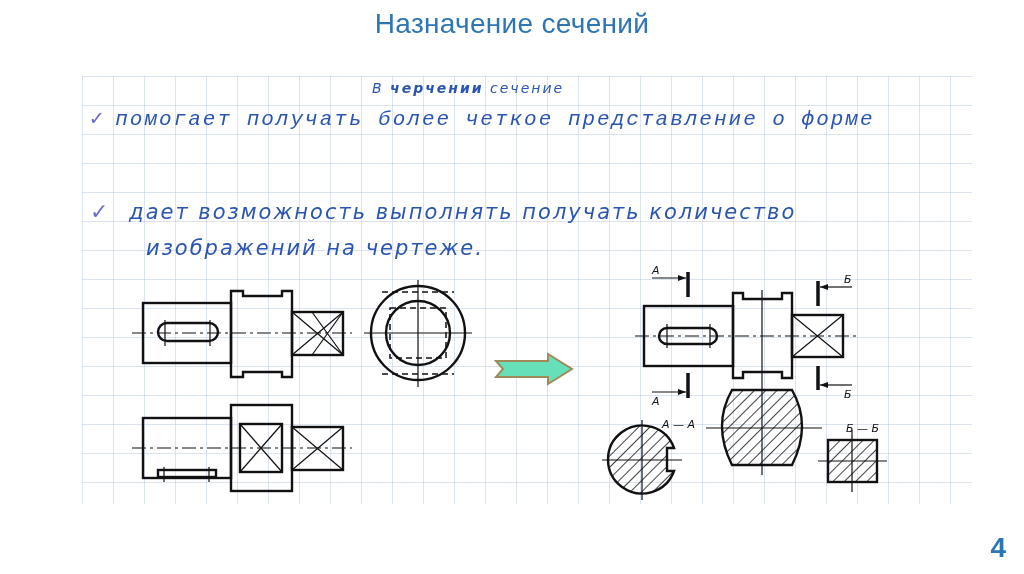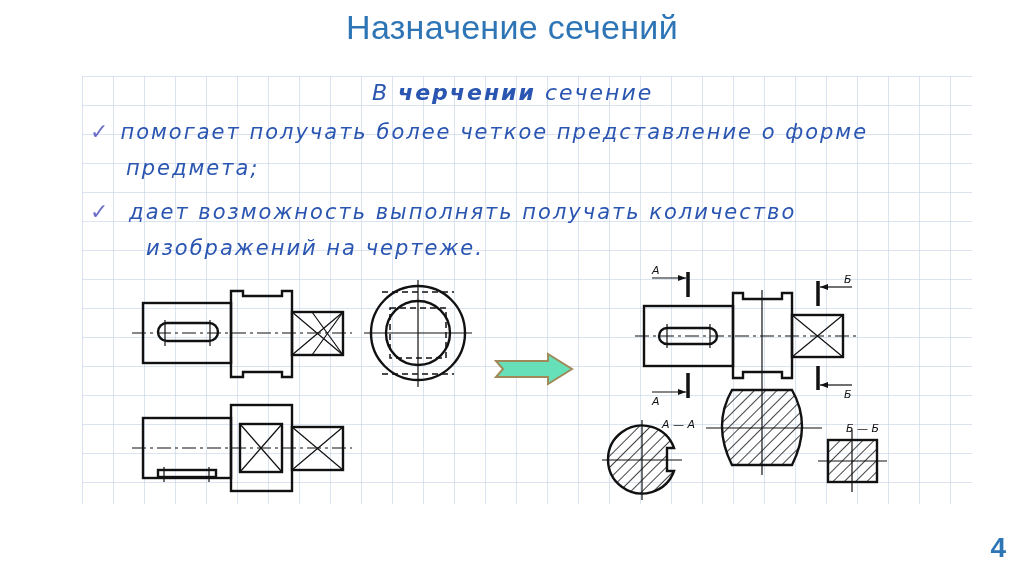--- a/index.html
+++ b/index.html
@@ -1,43 +1,42 @@
 <!DOCTYPE html>
 <html><head>
 <meta charset="utf-8">
 <style>
   html, body { margin:0; padding:0; }
   body { width:1024px; height:574px; background:#ffffff; position:relative; overflow:hidden; font-family:"Liberation Sans", sans-serif; }
-  .title { position:absolute; left:0; width:1024px; top:8px; text-align:center; font-size:34px; color:#2e75b6; font-family:"Liberation Sans", sans-serif; letter-spacing:0.3px; }
+  .title { position:absolute; left:0; width:1024px; top:8px; text-align:center; font-size:28px; color:#2e75b6; font-family:"Liberation Sans", sans-serif; letter-spacing:0.3px; }
   .grid { position:absolute; left:82px; top:76px; width:890px; height:428px;
     background-image:
       repeating-linear-gradient(to right, rgba(190,205,230,0.55) 0 1px, transparent 1px 31px),
       repeating-linear-gradient(to bottom, rgba(190,205,230,0.55) 0 1px, transparent 1px 29px);
   }
   .text-block { position:absolute; left:90px; top:78px; width:880px; color:#2a55b0; font-family:"DejaVu Sans", sans-serif; font-style:italic; }
-  .heading-line { position:absolute; top:2px; left:282px; font-size:22px; letter-spacing:2px; font-weight:300; }
+  .heading-line { position:absolute; top:2px; left:282px; font-size:14px; letter-spacing:2px; font-weight:300; }
   .heading-line b { font-weight:700; }
   .bullet { position:absolute; left:0; font-size:21px; letter-spacing:2px; line-height:36px; }
   .check { color:#6a6ec8; font-style:normal; font-size:22px; margin-right:10px; }
   .drawing { position:absolute; }
   .slide-number { position:absolute; right:18px; bottom:10px; font-size:28px; font-weight:700; color:#2e75b6; }
 </style>
 </head>
 <body>
 
 <div class="grid"></div>
 
 <div class="title">Назначение сечений</div>
 
 <div class="text-block">
   <div class="heading-line"><span>В </span><b>черчении</b><span>  сечение</span></div>
 
-  <div class="bullet" style="top:36px;">
+  <div class="bullet" style="top:24px;font-family:Liberation Mono, monospace;">
     <span class="check">✓</span><span>помогает получать более четкое представление о форме</span><br>
-    <span style="margin-left:36px">предмета;</span>
   </div>
 
   <div class="bullet" style="top:116px;">
     <span class="check">✓</span><span> дает возможность выполнять получать количество</span><br>
     <span style="margin-left:56px">изображений на чертеже.</span>
   </div>
 </div>
 
 <svg class="drawing" style="left:120px; top:270px;" width="380" height="240" viewBox="0 0 380 240">
   <defs></defs>

